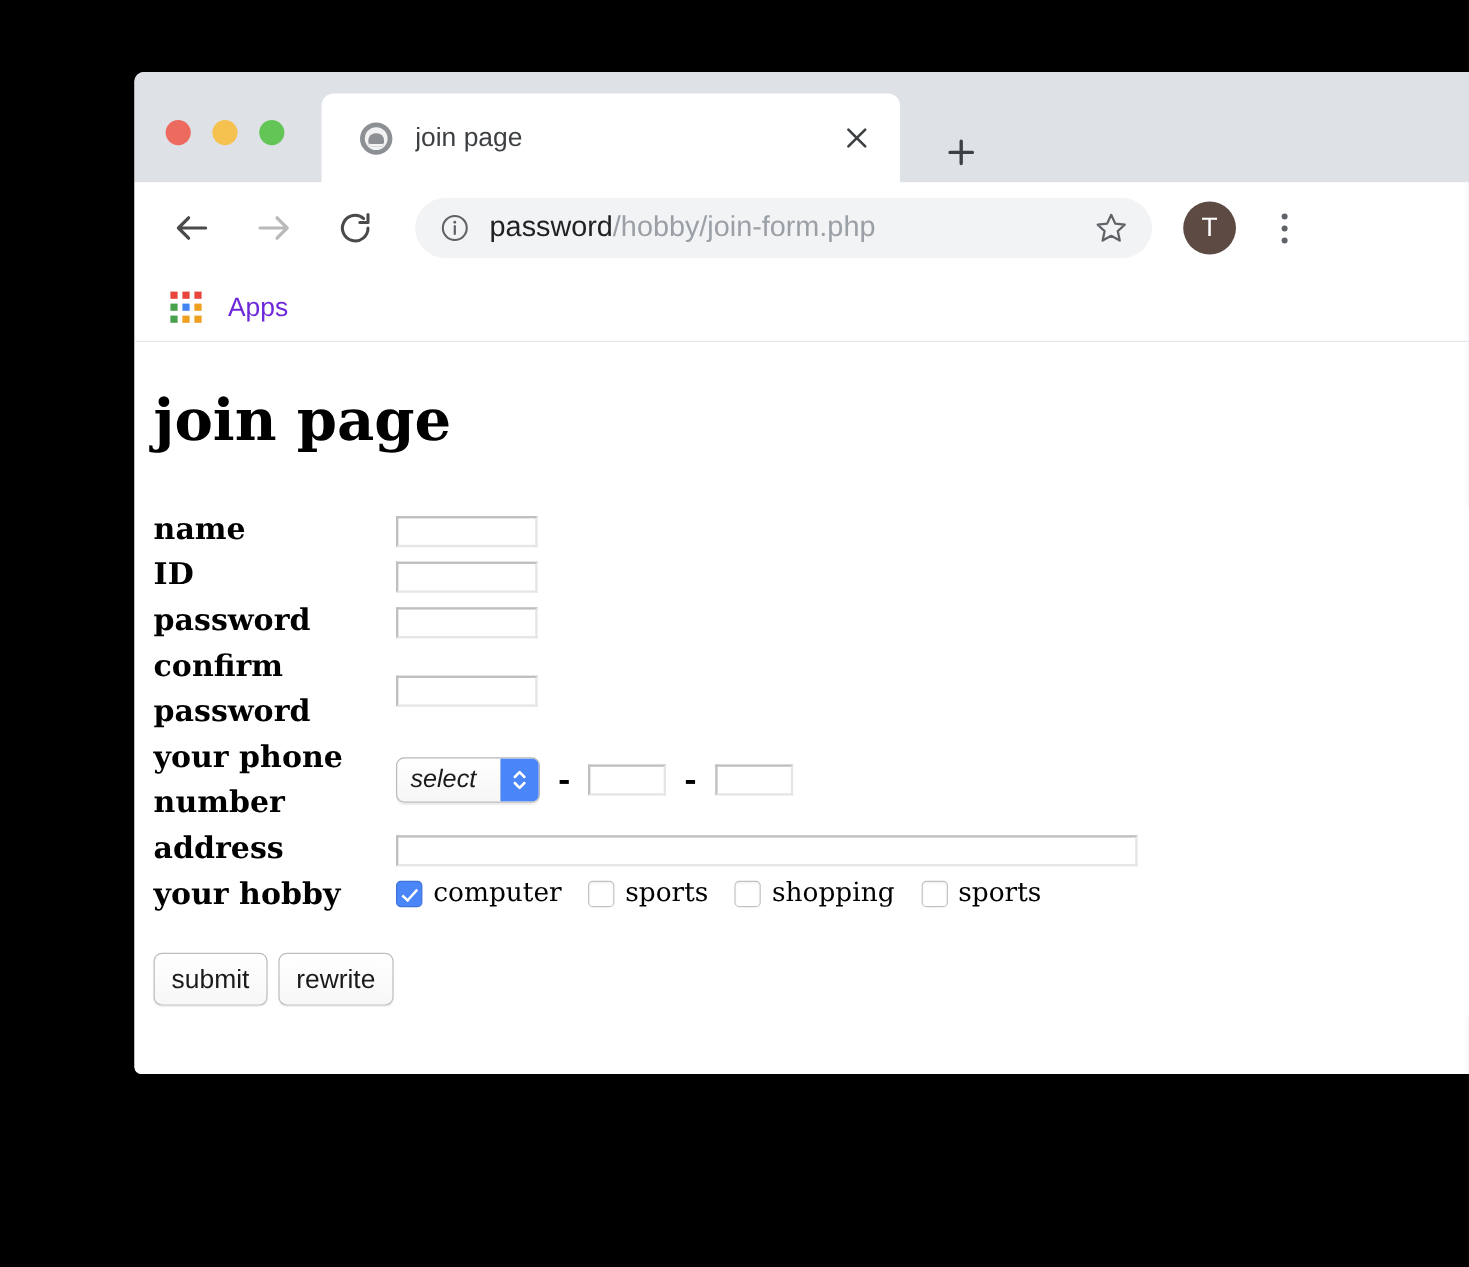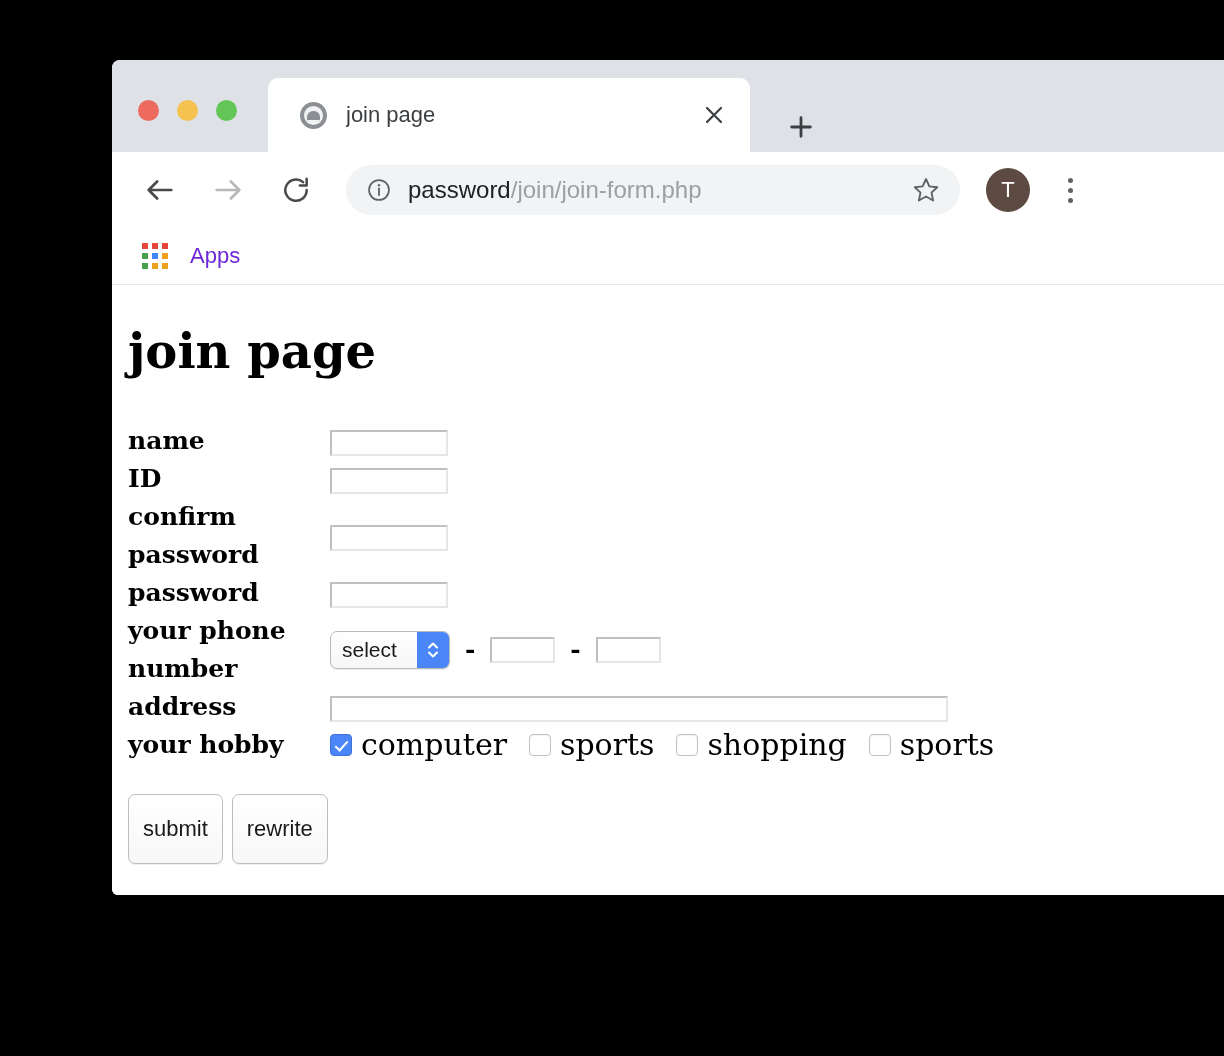--- a/index.html
+++ b/index.html
@@ -322,20 +322,21 @@
     position: relative;
     box-sizing: border-box;
   }
   .mac-select .sel-text {
     flex: 1;
     padding-left: 11px;
     font-family: "Liberation Sans", sans-serif;
     font-size: 21px;
     color: #1a1a1a;
     white-space: nowrap;
+    font-style: italic;
   }
   .mac-select .sel-arrow {
     width: 32px;
     height: 100%;
     background: #4a86f7;
     display: flex;
     flex-direction: column;
     align-items: center;
     justify-content: center;
     gap: 2px;
@@ -402,40 +403,40 @@
     border: solid #ffffff;
     border-width: 0 2.5px 2.5px 0;
     transform: rotate(42deg);
   }
   .checkbox.off {
     background: #ffffff;
     border: 1px solid #c2c2c2;
     box-shadow: inset 0 1px 2px rgba(0,0,0,0.06);
   }
   .hobby-label {
-    font-size: 30px;
+    font-size: 22px;
     color: #000000;
     margin-left: 9px;
     margin-right: 22px;
     white-space: nowrap;
   }
 
   .buttons-row {
     margin-top: 30px;
     display: flex;
     gap: 9px;
   }
   button.mac-btn {
     font-family: "Liberation Sans", sans-serif;
     font-size: 22px;
     color: #1a1a1a;
     background: linear-gradient(#ffffff, #f7f7f7);
     border: 1px solid #bdbdbd;
     border-radius: 7px;
-    padding: 21px 14px;
+    padding: 8px 14px;
     box-shadow: 0 1px 1px rgba(0,0,0,0.07);
     cursor: pointer;
   }
 </style>
 </head>
 <body>
 
 <div class="browser-window">
 
   <div class="tab-strip">
@@ -482,21 +483,21 @@
 
     <div class="omnibox">
       <span class="info-icon">
         <svg width="26" height="26" viewBox="0 0 24 24" aria-hidden="true">
           <circle cx="12" cy="12" r="9.2" stroke="#5f6368" stroke-width="1.6" fill="none"></circle>
           <circle cx="12" cy="7.6" r="1.1" fill="#5f6368"></circle>
           <path d="M12 10.6 V16.6" stroke="#5f6368" stroke-width="1.7" stroke-linecap="round"></path>
         </svg>
       </span>
       <span class="omnibox-url">
-        <span class="host">password</span><span>/join/join-form.php</span>
+        <span class="host">password</span><span>/hobby/join-form.php</span>
       </span>
       <span class="star-btn">
         <svg width="30" height="30" viewBox="0 0 24 24" aria-hidden="true">
           <path d="M12 3.2 L14.7 9.1 L21 9.8 L16.4 14.1 L17.7 20.4 L12 17.2 L6.3 20.4 L7.6 14.1 L3 9.8 L9.3 9.1 Z" stroke="#5f6368" stroke-width="1.5" fill="none" stroke-linejoin="round"></path>
         </svg>
       </span>
     </div>
 
     <div class="avatar">
       <span>T</span>
@@ -538,27 +539,27 @@
             <input class="txt" type="text" value="" style="">
           </td>
         </tr>
         <tr>
           <td class="label-cell">ID</td>
           <td class="field-cell">
             <input class="txt" type="text" value="" style="">
           </td>
         </tr>
         <tr>
-          <td class="label-cell">confirm password</td>
+          <td class="label-cell">password</td>
           <td class="field-cell">
             <input class="txt" type="password" value="" style="">
           </td>
         </tr>
         <tr>
-          <td class="label-cell">password</td>
+          <td class="label-cell">confirm password</td>
           <td class="field-cell">
             <input class="txt" type="password" value="" style="">
           </td>
         </tr>
         <tr>
           <td class="label-cell">your phone number</td>
           <td class="field-cell">
             <span class="mac-select">
               <span class="sel-text">select</span>
               <span class="sel-arrow">

